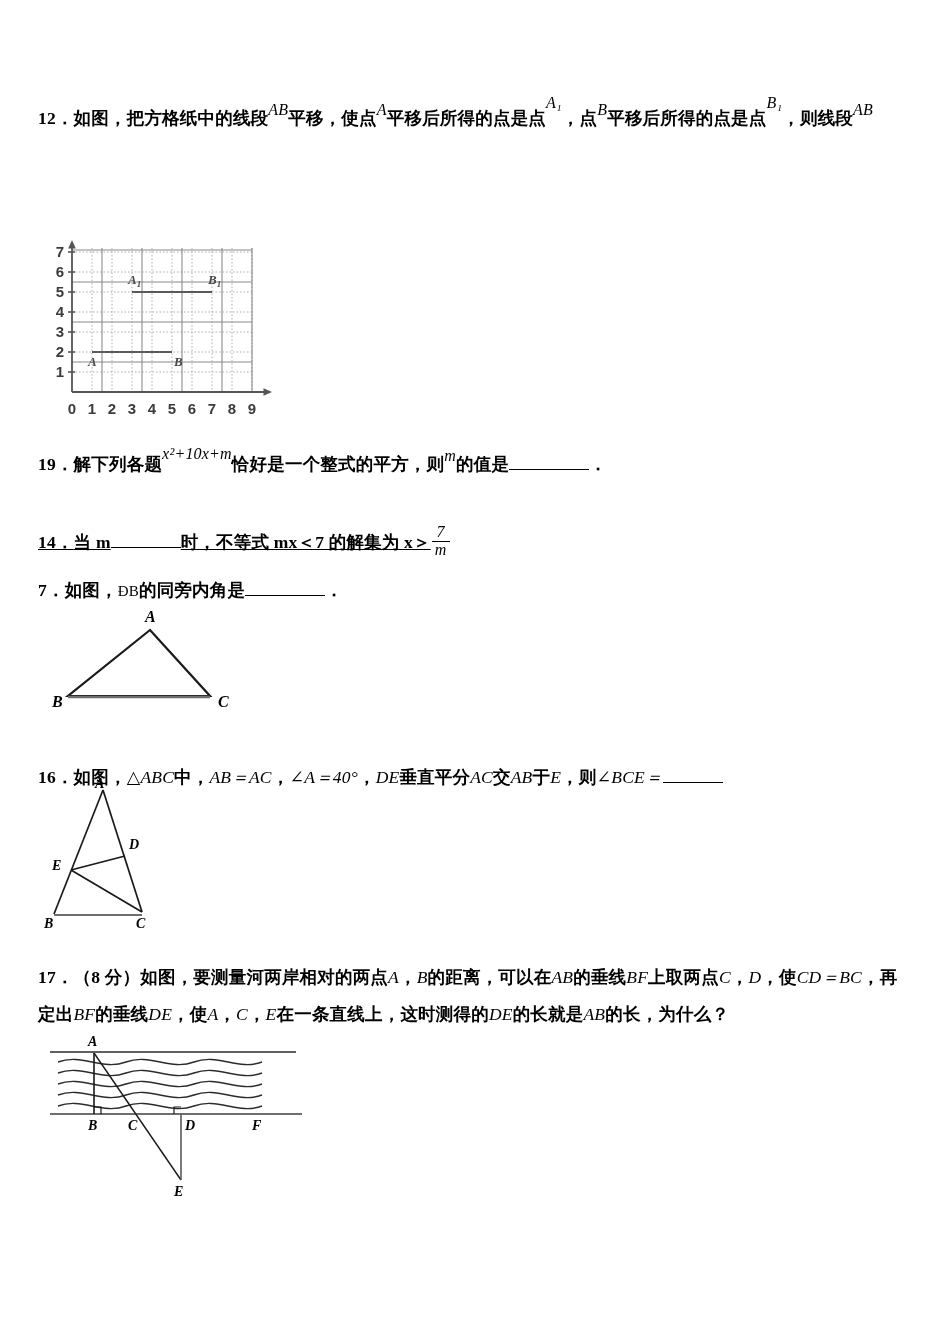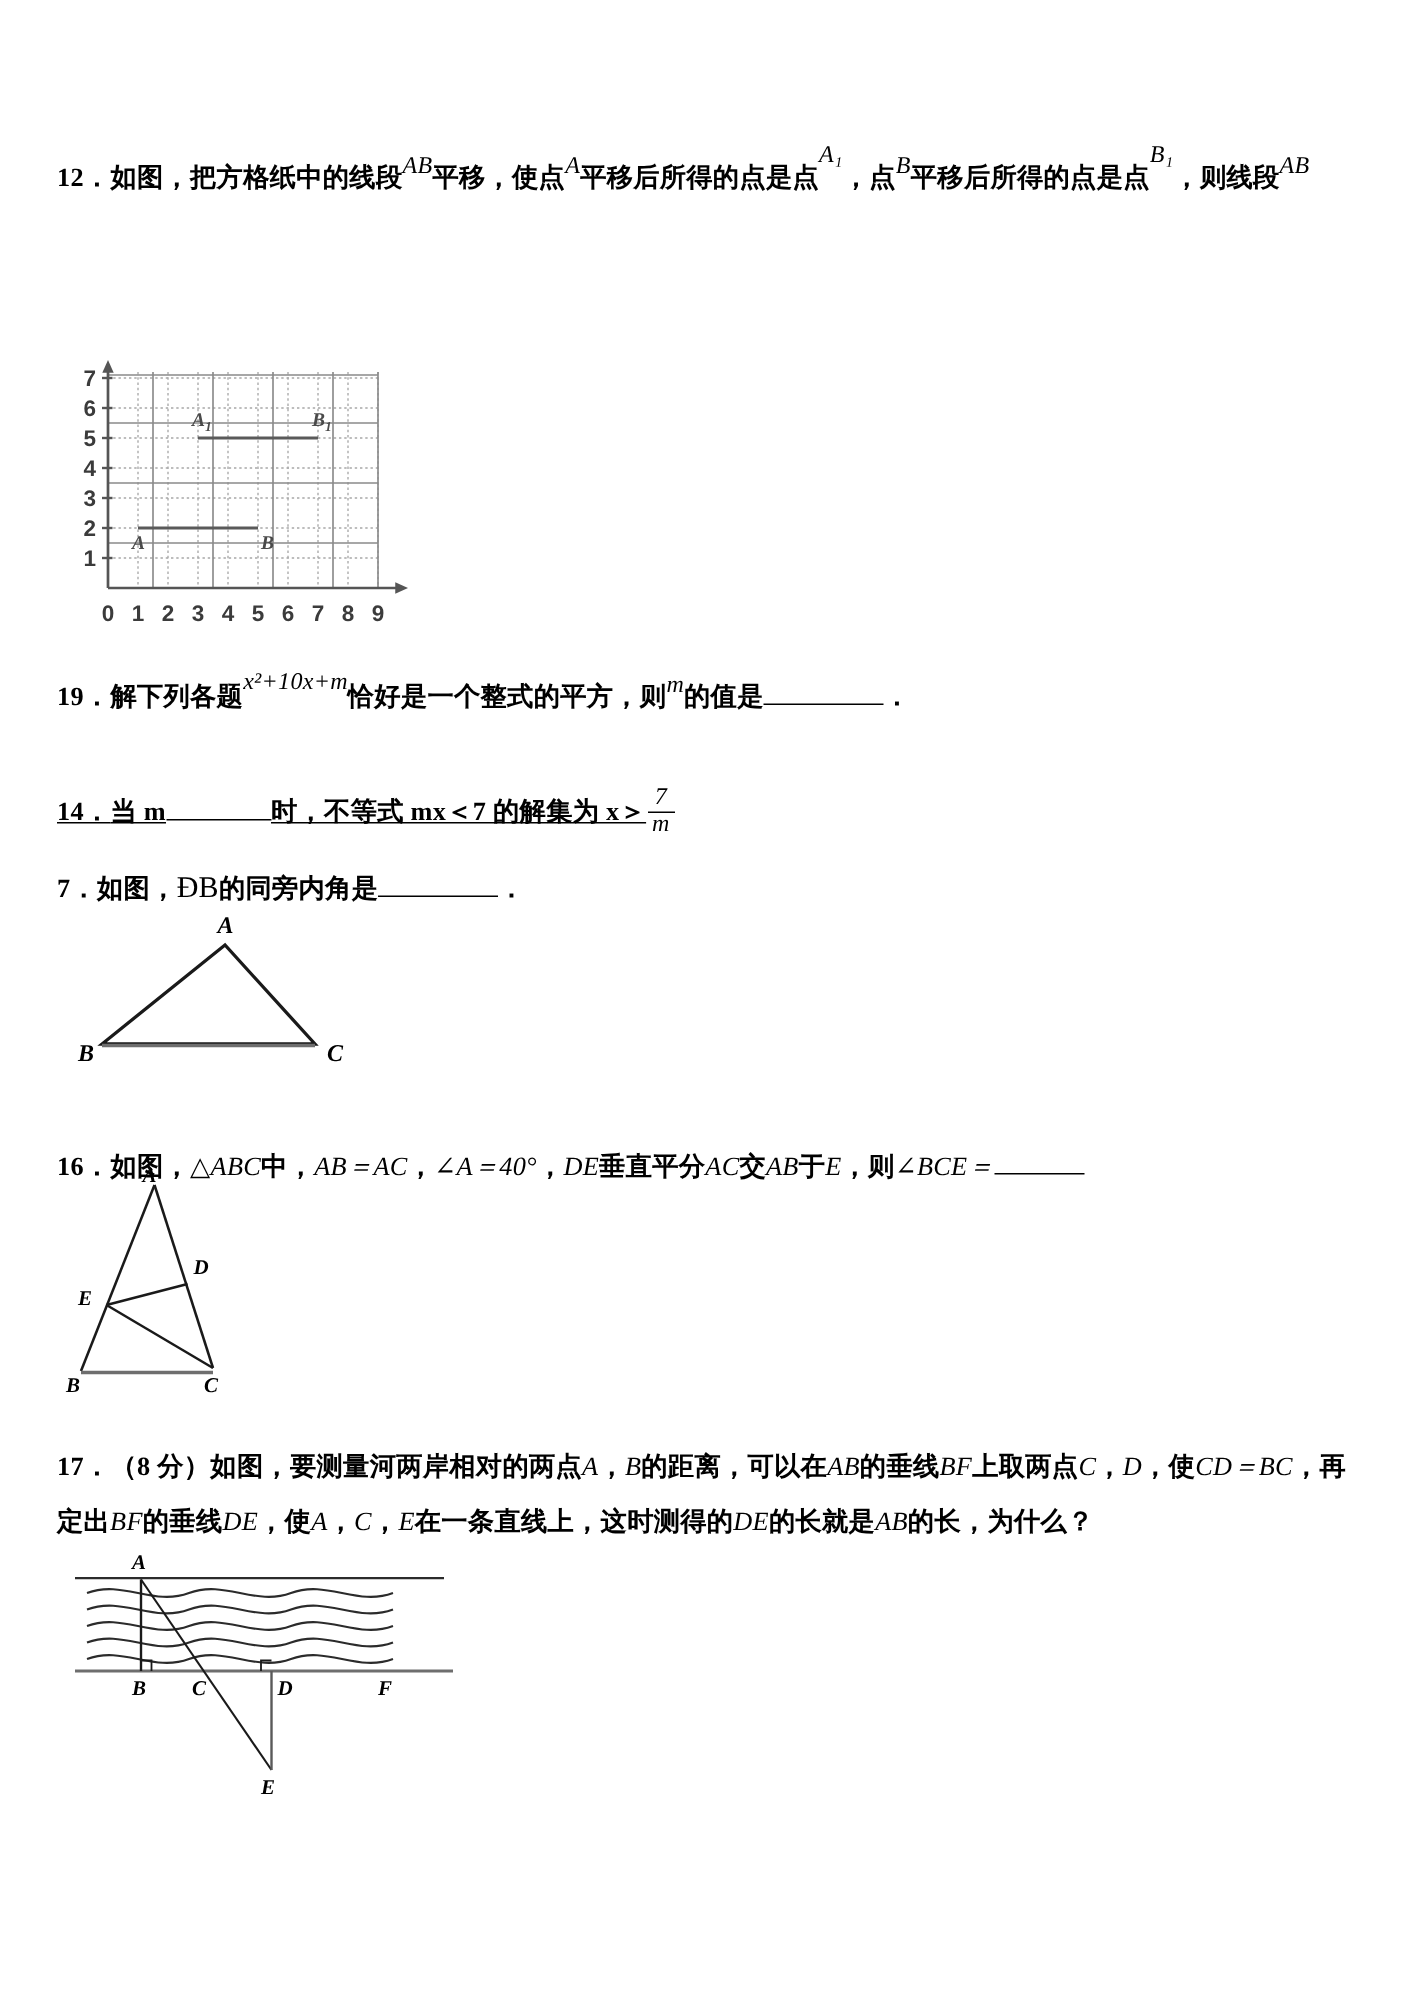--- a/index.html
+++ b/index.html
@@ -194,21 +194,21 @@
 
   <div class="qline" style="left:38px; top:452px;">
     <span class="qnum">19．</span><span class="cn">解下列各题</span><span class="raised mi" style="top:-11px;">x²+10x+m</span><span class="cn">恰好是一个整式的平方，则</span><span class="raised mi">m</span><span class="cn">的值是</span><span class="blank b80"></span><span class="cn">．</span>
   </div>
 
   <div class="qline" style="left:38px; top:524px;text-decoration:underline;">
     <span class="qnum">14．</span><span class="cn">当 m</span><span class="blank b70"></span><span class="cn">时，不等式 mx＜7 的解集为 x＞</span><span class="frac"><span class="num">7</span><span class="den">m</span></span>
   </div>
 
   <div class="qline" style="left:38px; top:578px;">
-    <span class="qnum">7．</span><span class="cn">如图，</span><span class="mup" style="font-size:20px;">ÐB</span><span class="cn">的同旁内角是</span><span class="blank b80"></span><span class="cn">．</span>
+    <span class="qnum">7．</span><span class="cn">如图，</span><span class="mup" style="font-size:15px;">ÐB</span><span class="cn">的同旁内角是</span><span class="blank b80"></span><span class="cn">．</span>
   </div>
 
   <div class="figure" style="left:50px; top:608px;">
     <svg width="200" height="115" viewBox="0 0 200 115">
       <polygon points="100,22 18,88 160,88" fill="none" stroke="#1a1a1a" stroke-width="2.2"></polygon>
       <line x1="18" y1="89" x2="160" y2="89" stroke="#6e6e6e" stroke-width="2.4"></line>
       <text class="flab" x="95" y="14" font-size="16">A</text>
       <text class="flab" x="2" y="99" font-size="16">B</text>
       <text class="flab" x="168" y="99" font-size="16">C</text>
     </svg>

